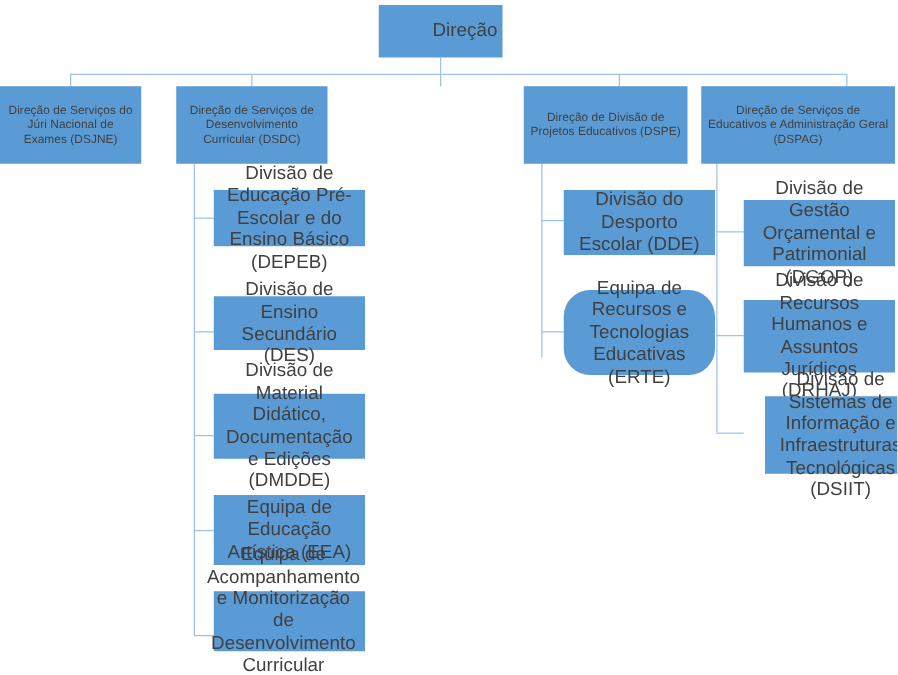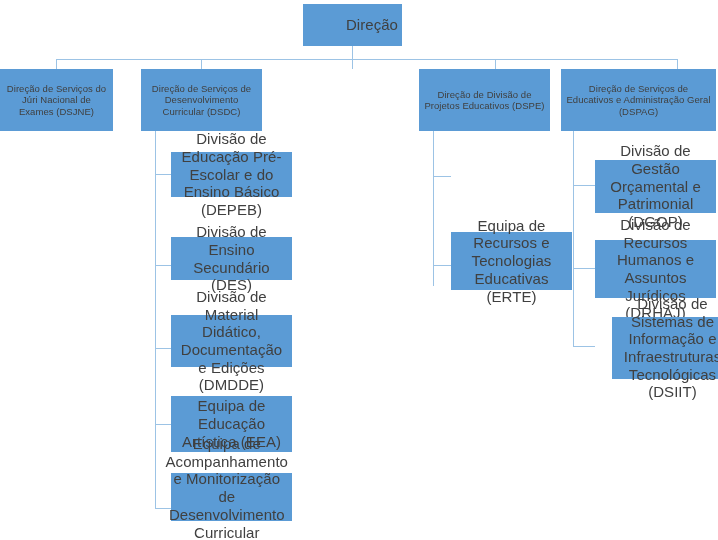--- a/index.html
+++ b/index.html
@@ -113,22 +113,25 @@
   </div>
 
   <div class="node level2" style="left:171px; top:473px; width:121px; height:48px;">
     <span>Equipa de Acompanhamento e Monitorização de Desenvolvimento Curricular (EAMDC)</span>
   </div>
 
   <div class="connector v" style="left:433px; top:131px; width:1px; height:155px;"></div>
   <div class="connector h" style="left:433px; top:176px; width:18px; height:1px;"></div>
   <div class="connector h" style="left:433px; top:265px; width:18px; height:1px;"></div>
 
+  <div class="node level2" style="left:451px; top:152px; width:121px; height:52px;">
+    <span>Divisão do  Desporto Escolar (DDE)</span>
+  </div>
 
-  <div class="node level2" style="left:451px; top:232px; width:121px; height:58px;">
+  <div class="node level2" style="left:451px; top:232px; width:121px; height:68px;border-radius:21px;">
     <span>Equipa de Recursos e Tecnologias Educativas (ERTE)</span>
   </div>
 
   <div class="connector v" style="left:573px; top:131px; width:1px; height:215px;"></div>
   <div class="connector h" style="left:573px; top:185px; width:22px; height:1px;"></div>
   <div class="connector h" style="left:573px; top:268px; width:22px; height:1px;"></div>
   <div class="connector h" style="left:573px; top:346px; width:22px; height:1px;"></div>
 
   <div class="node level2" style="left:595px; top:240px; width:121px; height:58px;">
     <span>Divisão de Recursos Humanos e Assuntos Jurídicos (DRHAJ)</span>

